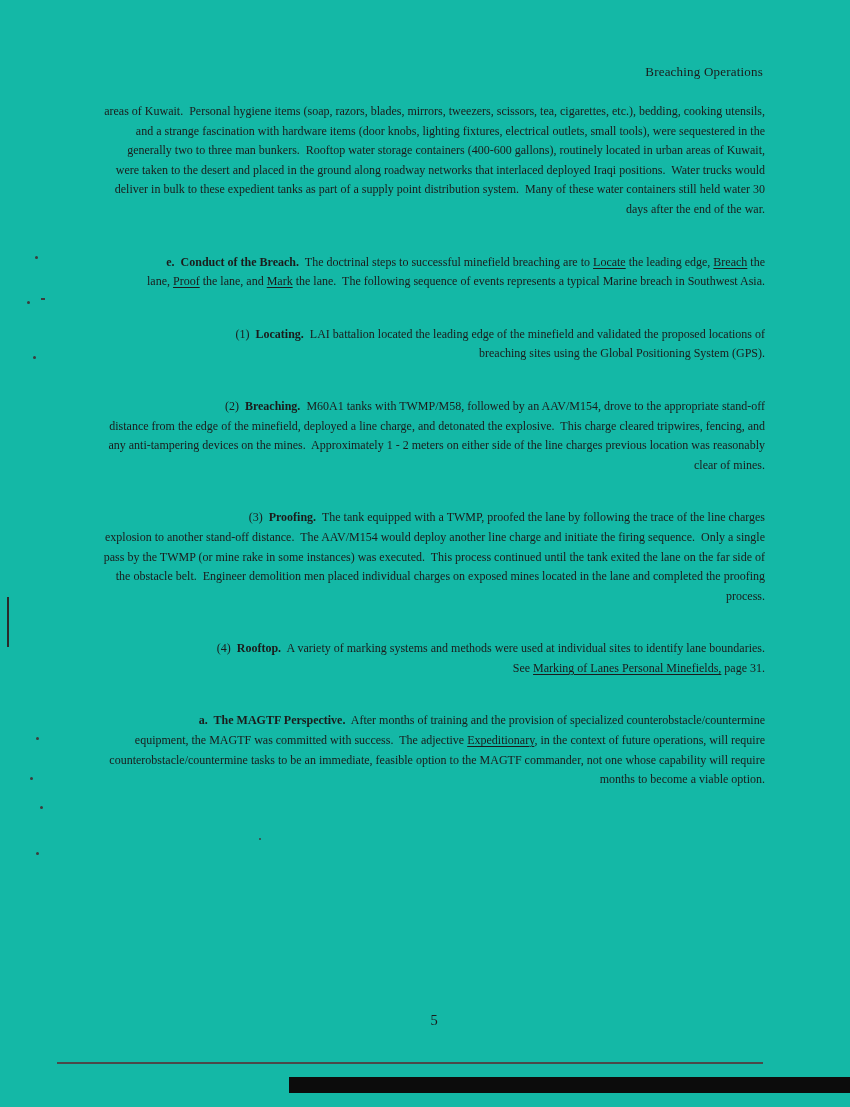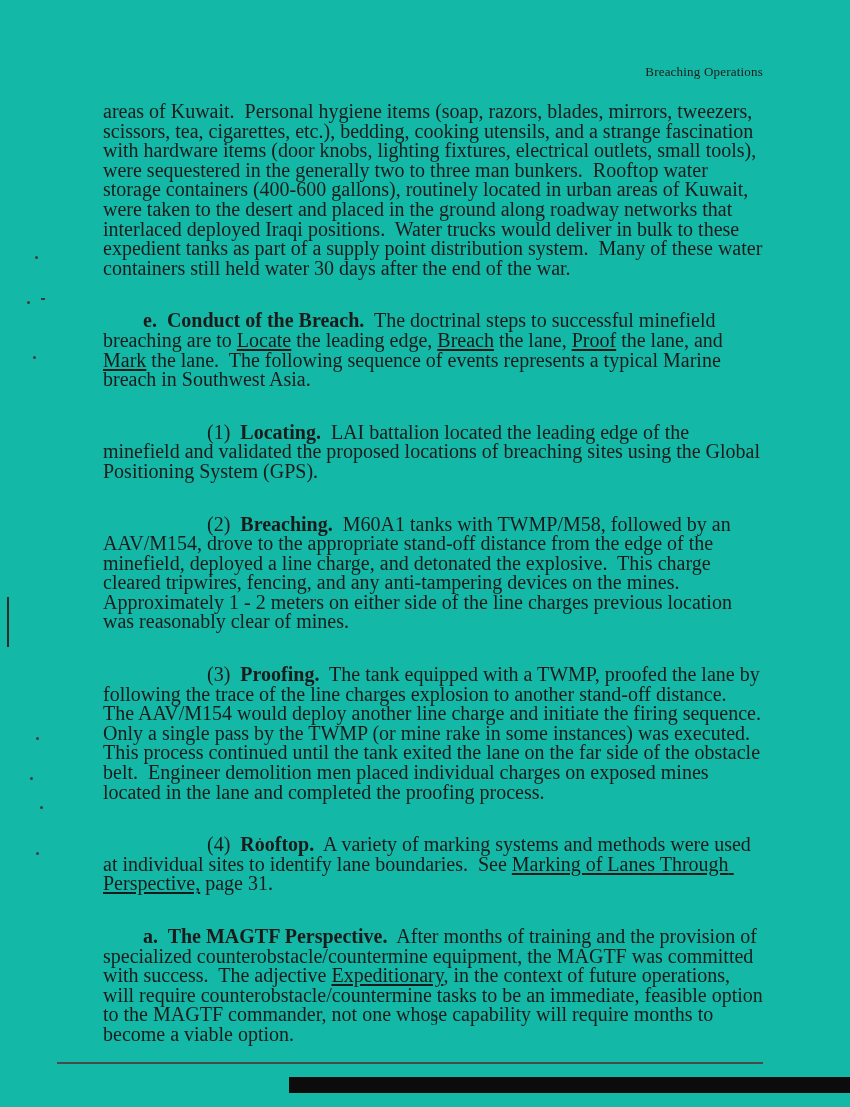--- a/index.html
+++ b/index.html
@@ -18,23 +18,23 @@
   .header-right {
     position: absolute;
     top: 64px; right: 87px;
     font-size: 13px;
     letter-spacing: 0.2px;
   }
   .doc-body {
     position: absolute;
     left: 103px; top: 102px;
     width: 662px;
-    font-size: 20px;
+    font-size: 12px;
     line-height: 19.6px;
-    text-align: left;
+    text-align: right;
   }
   .para { white-space: pre-wrap; margin-top: 33px; }
   .para:first-child { margin-top: 0; }
   .indent-0 { text-indent: 0; }
   .indent-1 { text-indent: 40px; }
   .indent-2 { text-indent: 104px; }
   .heading { margin-top: 41px; }
   .b { font-weight: bold; }
   .u { text-decoration: underline; text-underline-offset: 2px; }
   .page-number {
@@ -83,21 +83,21 @@
 <div class="page">
 
   <div class="header-right">Breaching Operations</div>
 
   <div class="doc-body">
       <p class="para indent-0"><span class="">areas of Kuwait.  Personal hygiene items (soap, razors, blades, mirrors, tweezers, scissors, tea, cigarettes, etc.), bedding, cooking utensils, and a strange fascination with hardware items (door knobs, lighting fixtures, electrical outlets, small tools), were sequestered in the generally two to three man bunkers.  Rooftop water storage containers (400-600 gallons), routinely located in urban areas of Kuwait, were taken to the desert and placed in the ground along roadway networks that interlaced deployed Iraqi positions.  Water trucks would deliver in bulk to these expedient tanks as part of a supply point distribution system.  Many of these water containers still held water 30 days after the end of the war.</span></p>
       <p class="para indent-1"><span class="b ">e.  Conduct of the Breach.</span><span class="">  The doctrinal steps to successful minefield breaching are to </span><span class="u">Locate</span><span class=""> the leading edge, </span><span class="u">Breach</span><span class=""> the lane, </span><span class="u">Proof</span><span class=""> the lane, and </span><span class="u">Mark</span><span class=""> the lane.  The following sequence of events represents a typical Marine breach in Southwest Asia.</span></p>
       <p class="para indent-2"><span class="">(1)  </span><span class="b ">Locating.</span><span class="">  LAI battalion located the leading edge of the minefield and validated the proposed locations of breaching sites using the Global Positioning System (GPS).</span></p>
       <p class="para indent-2"><span class="">(2)  </span><span class="b ">Breaching.</span><span class="">  M60A1 tanks with TWMP/M58, followed by an AAV/M154, drove to the appropriate stand-off distance from the edge of the minefield, deployed a line charge, and detonated the explosive.  This charge cleared tripwires, fencing, and any anti-tampering devices on the mines.  Approximately 1 - 2 meters on either side of the line charges previous location was reasonably clear of mines.</span></p>
       <p class="para indent-2"><span class="">(3)  </span><span class="b ">Proofing.</span><span class="">  The tank equipped with a TWMP, proofed the lane by following the trace of the line charges explosion to another stand-off distance.  The AAV/M154 would deploy another line charge and initiate the firing sequence.  Only a single pass by the TWMP (or mine rake in some instances) was executed.  This process continued until the tank exited the lane on the far side of the obstacle belt.  Engineer demolition men placed individual charges on exposed mines located in the lane and completed the proofing process.</span></p>
-      <p class="para indent-2"><span class="">(4)  </span><span class="b ">Rooftop.</span><span class="">  A variety of marking systems and methods were used at individual sites to identify lane boundaries.  See </span><span class="u">Marking of Lanes Through Perspective,</span><span class=""> page 31.</span></p>
+      <p class="para indent-2"><span class="">(4)  </span><span class="b ">Rooftop.</span><span class="">  A variety of marking systems and methods were used at individual sites to identify lane boundaries.  See </span><span class="u">Marking of Lanes Personal Minefields,</span><span class=""> page 31.</span></p>
       <p class="para indent-1"><span class="b ">a.  The MAGTF Perspective.</span><span class="">  After months of training and the provision of specialized counterobstacle/countermine equipment, the MAGTF was committed with success.  The adjective </span><span class="u">Expeditionary</span><span class="">, in the context of future operations, will require counterobstacle/countermine tasks to be an immediate, feasible option to the MAGTF commander, not one whose capability will require months to become a viable option.</span></p>
     </div>
 
   <div class="page-number">5</div>
 
   <div class="footer-line"></div>
   <div class="footer-bar"></div>
 
   <div class="artifact-vline"></div>
   <div class="artifact-dot d1"></div>

